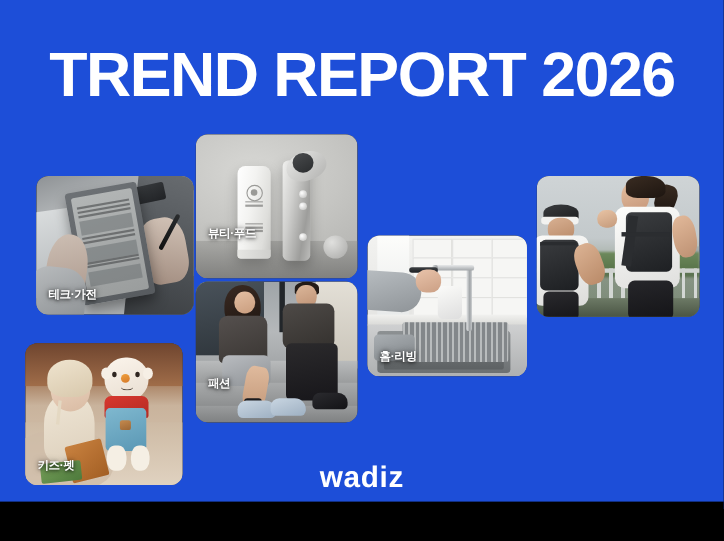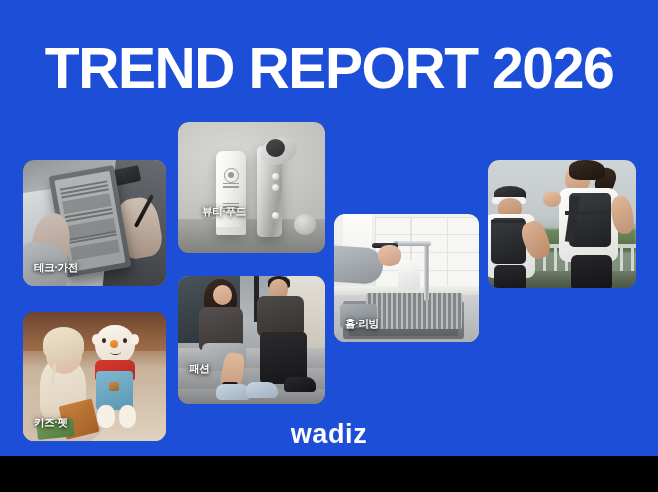--- a/index.html
+++ b/index.html
@@ -25,21 +25,21 @@
   .card .lbl{
     position:absolute;z-index:60;color:#fff;font-weight:700;
     font-size:10.5px;letter-spacing:-0.3px;white-space:nowrap;
     text-shadow:0 1px 3px rgba(0,0,0,.75),0 0 6px rgba(0,0,0,.55);
   }
 
   
   .l{position:absolute;}
 
   
-  #c-tech{left:23px;top:160px;width:143px;height:126px;}
+  #c-tech{left:33px;top:160px;width:143px;height:126px;}
   .tech-bg{inset:0;background:
       linear-gradient(160deg,#8e9295 0%,#b9bcbe 28%,#cfd2d3 55%,#9fa3a6 100%);}
   .tech-desk{left:0;top:18%;width:100%;height:62%;
       background:linear-gradient(170deg,#d9dcdd,#bcc0c2 60%,#a7abad);
       transform:skewY(-8deg);}
   .tech-dark-r{right:-6%;top:-10%;width:46%;height:125%;
       background:linear-gradient(200deg,#6e7276,#4b4f53 60%,#35383b);
       transform:skewX(-6deg);filter:blur(.4px);}
   .tech-hand-l{left:6%;top:42%;width:26%;height:52%;border-radius:46% 46% 30% 30%;
       background:linear-gradient(160deg,#cdbfb4,#a89488);transform:rotate(8deg);}
@@ -80,21 +80,21 @@
       background:linear-gradient(100deg,#f0f0ee 0%,#cfcfcd 35%,#9d9d9b 75%,#bdbdbb 100%);
       box-shadow:0 5px 12px rgba(0,0,0,.25);}
   .bt-head{left:56%;top:12%;width:25%;height:20%;border-radius:50% 50% 46% 46%;
       background:linear-gradient(150deg,#e8e8e6,#b4b4b2);transform:rotate(-18deg);}
   .bt-head-d{left:60%;top:13%;width:13%;height:14%;border-radius:50%;
       background:linear-gradient(150deg,#4a4c4e,#2a2c2e);}
   .bt-btn{left:57.5%;width:7px;height:7px;border-radius:50%;
       background:radial-gradient(circle at 35% 35%,#fff,#b8b8b6);}
   .bt-ball{right:6%;bottom:14%;width:15%;height:16%;border-radius:50%;
       background:radial-gradient(circle at 35% 30%,#e0e0de,#a9a9a7);}
-  #c-beauty .lbl{left:24px;bottom:34px;}
+  #c-beauty .lbl{left:11px;bottom:34px;}
 
   
   #c-kids{left:23px;top:299px;width:143px;height:129px;margin-top:13px;}
   .kd-bg{inset:0;background:linear-gradient(180deg,#7b4d35 0%,#9a6a48 20%,#c9b39c 44%,#d9c9b6 100%);}
   .kd-sofa{left:0;top:0;width:100%;height:30%;
       background:linear-gradient(180deg,#6f452f,#a06d49);}
   .kd-floor{left:0;top:56%;width:100%;height:44%;
       background:linear-gradient(180deg,#cdbaa4,#e0d2c0);}
   .kd-rug{left:-8%;top:62%;width:64%;height:42%;border-radius:40%;
       background:rgba(206,188,168,.8);}
@@ -119,21 +119,21 @@
   .kd-doll-pk{left:60%;top:54%;width:10px;height:9px;border-radius:2px;
       background:linear-gradient(160deg,#c58a4e,#9c6735);}
   .kd-doll-leg{width:12%;height:18%;border-radius:44%;background:#f5efe4;top:72%;}
   .kd-book{left:27%;top:70%;width:24%;height:26%;border-radius:2px;
       background:linear-gradient(150deg,#c8813f,#a35f24);transform:rotate(-14deg);}
   .kd-book2{left:10%;bottom:2%;width:26%;height:14%;border-radius:2px;
       background:linear-gradient(150deg,#77a05a,#4d7a3c);transform:rotate(-6deg);}
   #c-kids .lbl{left:11px;bottom:11px;}
 
   
-  #c-fashion{left:178px;top:276px;width:147px;height:128px;text-align:center;}
+  #c-fashion{left:178px;top:256px;width:147px;height:128px;text-align:center;}
   .fa-bg{inset:0;background:linear-gradient(180deg,#9fa4a8 0%,#b5b8ba 36%,#9b9ea0 70%,#8b8e90 100%);}
   .fa-sky{left:2%;top:0;width:30%;height:26%;background:linear-gradient(180deg,#7fb0d8,#a8cbe6);}
   .fa-wall{right:0;top:0;width:26%;height:62%;background:linear-gradient(180deg,#e3dfd6,#c9c4b9);}
   .fa-glass{left:0;top:0;width:42%;height:52%;background:linear-gradient(170deg,#49525a,#2e353b);}
   .fa-rail{left:52%;top:0;width:5px;height:36%;background:#22262a;}
   .fa-step1{left:0;top:56%;width:100%;height:16%;background:linear-gradient(180deg,#b9bbbc,#9a9c9d);}
   .fa-step2{left:0;top:72%;width:100%;height:16%;background:linear-gradient(180deg,#a8aaab,#8d8f90);}
   .fa-step3{left:0;top:88%;width:100%;height:12%;background:linear-gradient(180deg,#9a9c9d,#7f8182);}
   .fa-w-hair{left:18%;top:2%;width:22%;height:30%;border-radius:50% 50% 40% 40%;
       background:linear-gradient(160deg,#3a2a22,#201712);}

